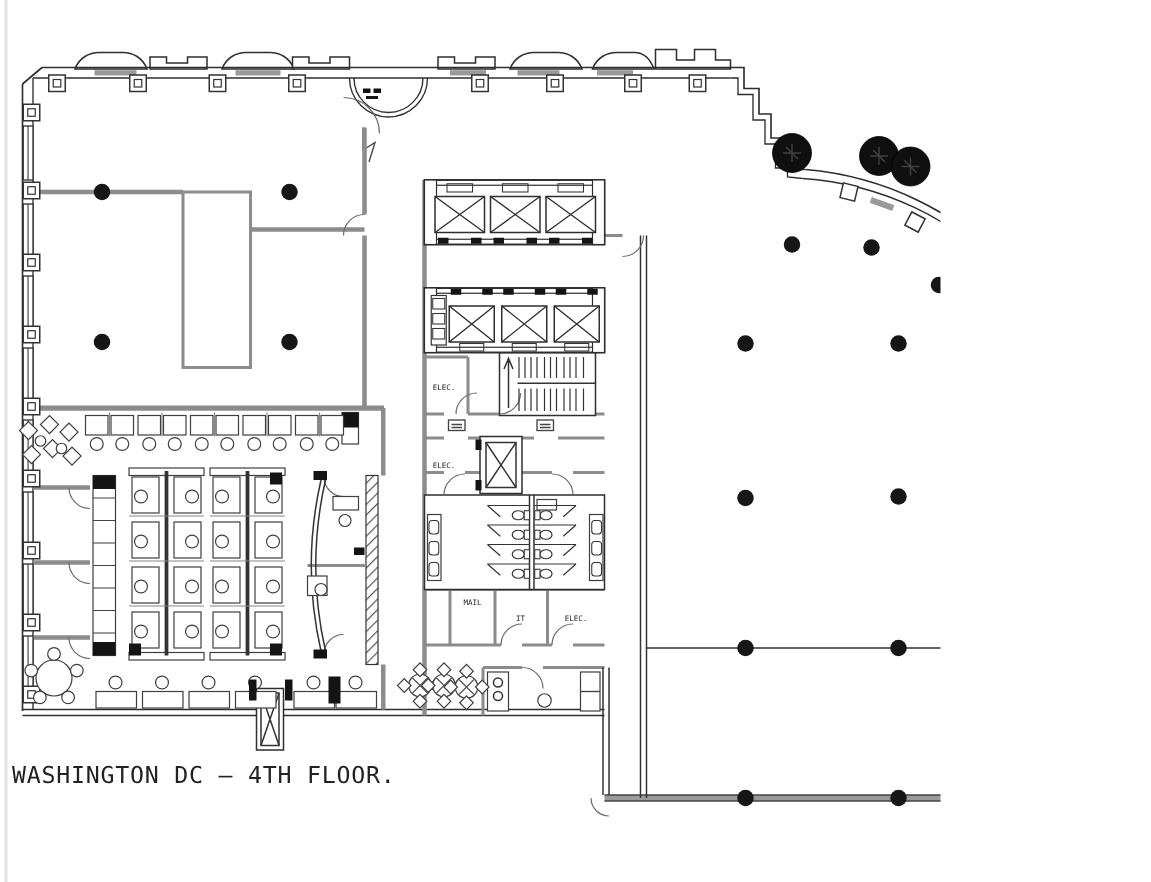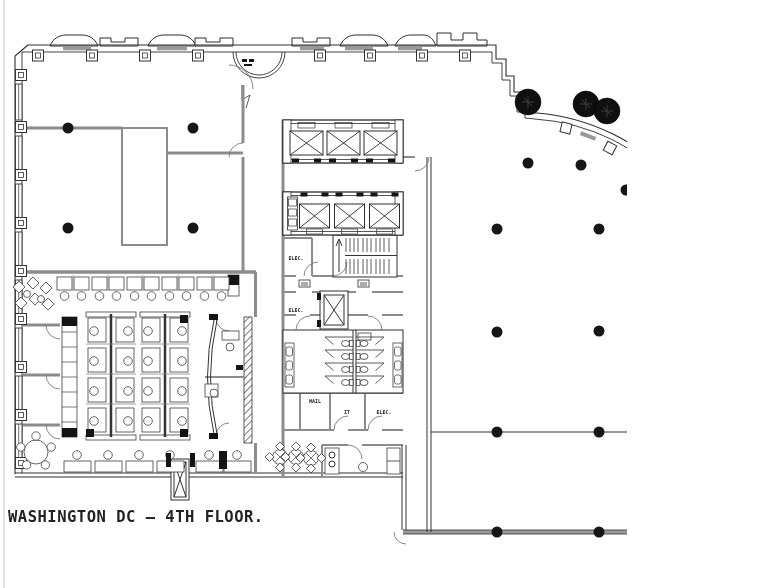--- a/index.html
+++ b/index.html
@@ -1,18 +1,18 @@
 <!DOCTYPE html>
 <html><head>
 <meta charset="utf-8">
 <title>Floor Plan</title>
 <style>
   html,body{margin:0;padding:0;background:#fff;}
   .page{width:627px;height:588px;position:relative;background:#fff;overflow:hidden;
-        font-family:"DejaVu Sans Mono","Liberation Mono",monospace;font-weight:bold;}
+        font-family:"DejaVu Sans Mono","Liberation Mono",monospace;}
   svg{display:block;}
   .ext{stroke:#2e2e2e;stroke-width:1.1;fill:none;}
   .ext2{stroke:#2e2e2e;stroke-width:0.9;fill:none;}
   .extf{stroke:#2e2e2e;stroke-width:1;fill:#ffffff;}
   .part{stroke:#8c8c8c;stroke-width:3;fill:none;}
   .part35{stroke:#8c8c8c;stroke-width:3.5;fill:none;}
   .part2{stroke:#8c8c8c;stroke-width:2;fill:none;}
   .thin{stroke:#444;stroke-width:0.9;fill:none;}
   .thin33{stroke:#333;stroke-width:1;fill:none;}
   .door{stroke:#6a6a6a;stroke-width:0.8;fill:none;}

